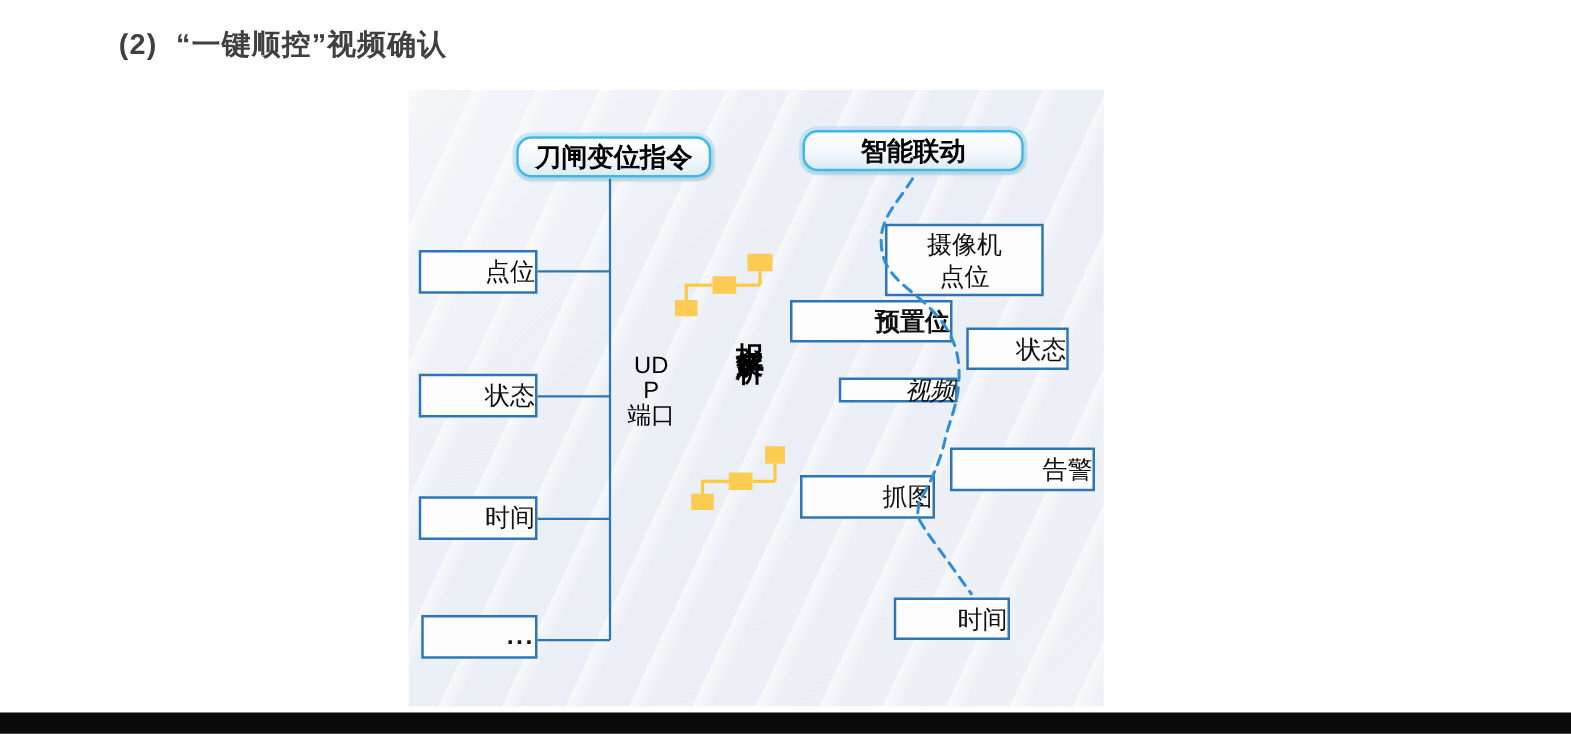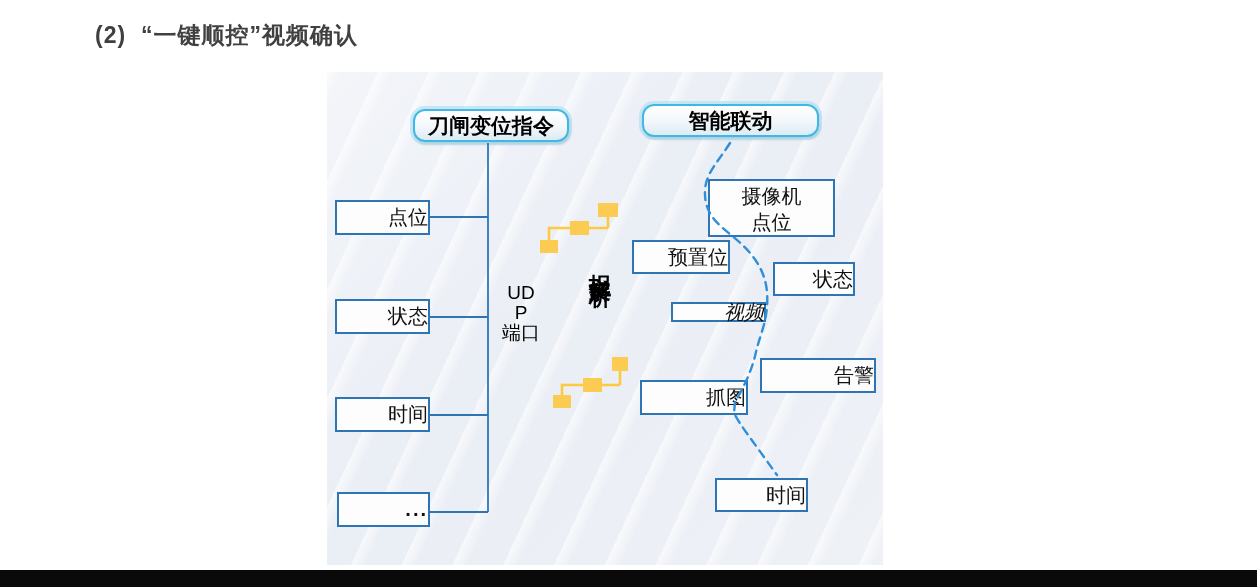--- a/index.html
+++ b/index.html
@@ -38,21 +38,21 @@
   }
   .hdr-left{left:86px;top:37px;width:156px;height:33px;}
   .hdr-right{left:315px;top:32px;width:177px;height:33px;}
 
   .n-point{left:8px;top:128px;width:95px;height:35px;}
   .n-status{left:8px;top:227px;width:95px;height:35px;}
   .n-time{left:8px;top:325px;width:95px;height:35px;}
   .n-more{left:10px;top:420px;width:93px;height:35px;font-weight:bold;letter-spacing:2px;}
 
   .n-camera{left:381px;top:107px;width:127px;height:58px;line-height:26px;flex-direction:column;}
-  .n-preset{left:305px;top:168px;width:98px;height:34px;}
+  .n-preset{left:305px;top:168px;width:130px;height:34px;font-weight:bold;}
   .n-status2{left:446px;top:190px;width:82px;height:34px;}
   .n-video{left:344px;top:230px;width:95px;height:20px;font-style:italic;}
   .n-alarm{left:433px;top:286px;width:116px;height:35px;}
   .n-snapshot{left:313px;top:308px;width:108px;height:35px;}
   .n-time2{left:388px;top:406px;width:93px;height:34px;}
 
   .udp-label{
     position:absolute;left:166px;top:211px;width:56px;z-index:2;
     text-align:center;font-size:19px;font-weight:normal;color:#000;line-height:20px;
   }

